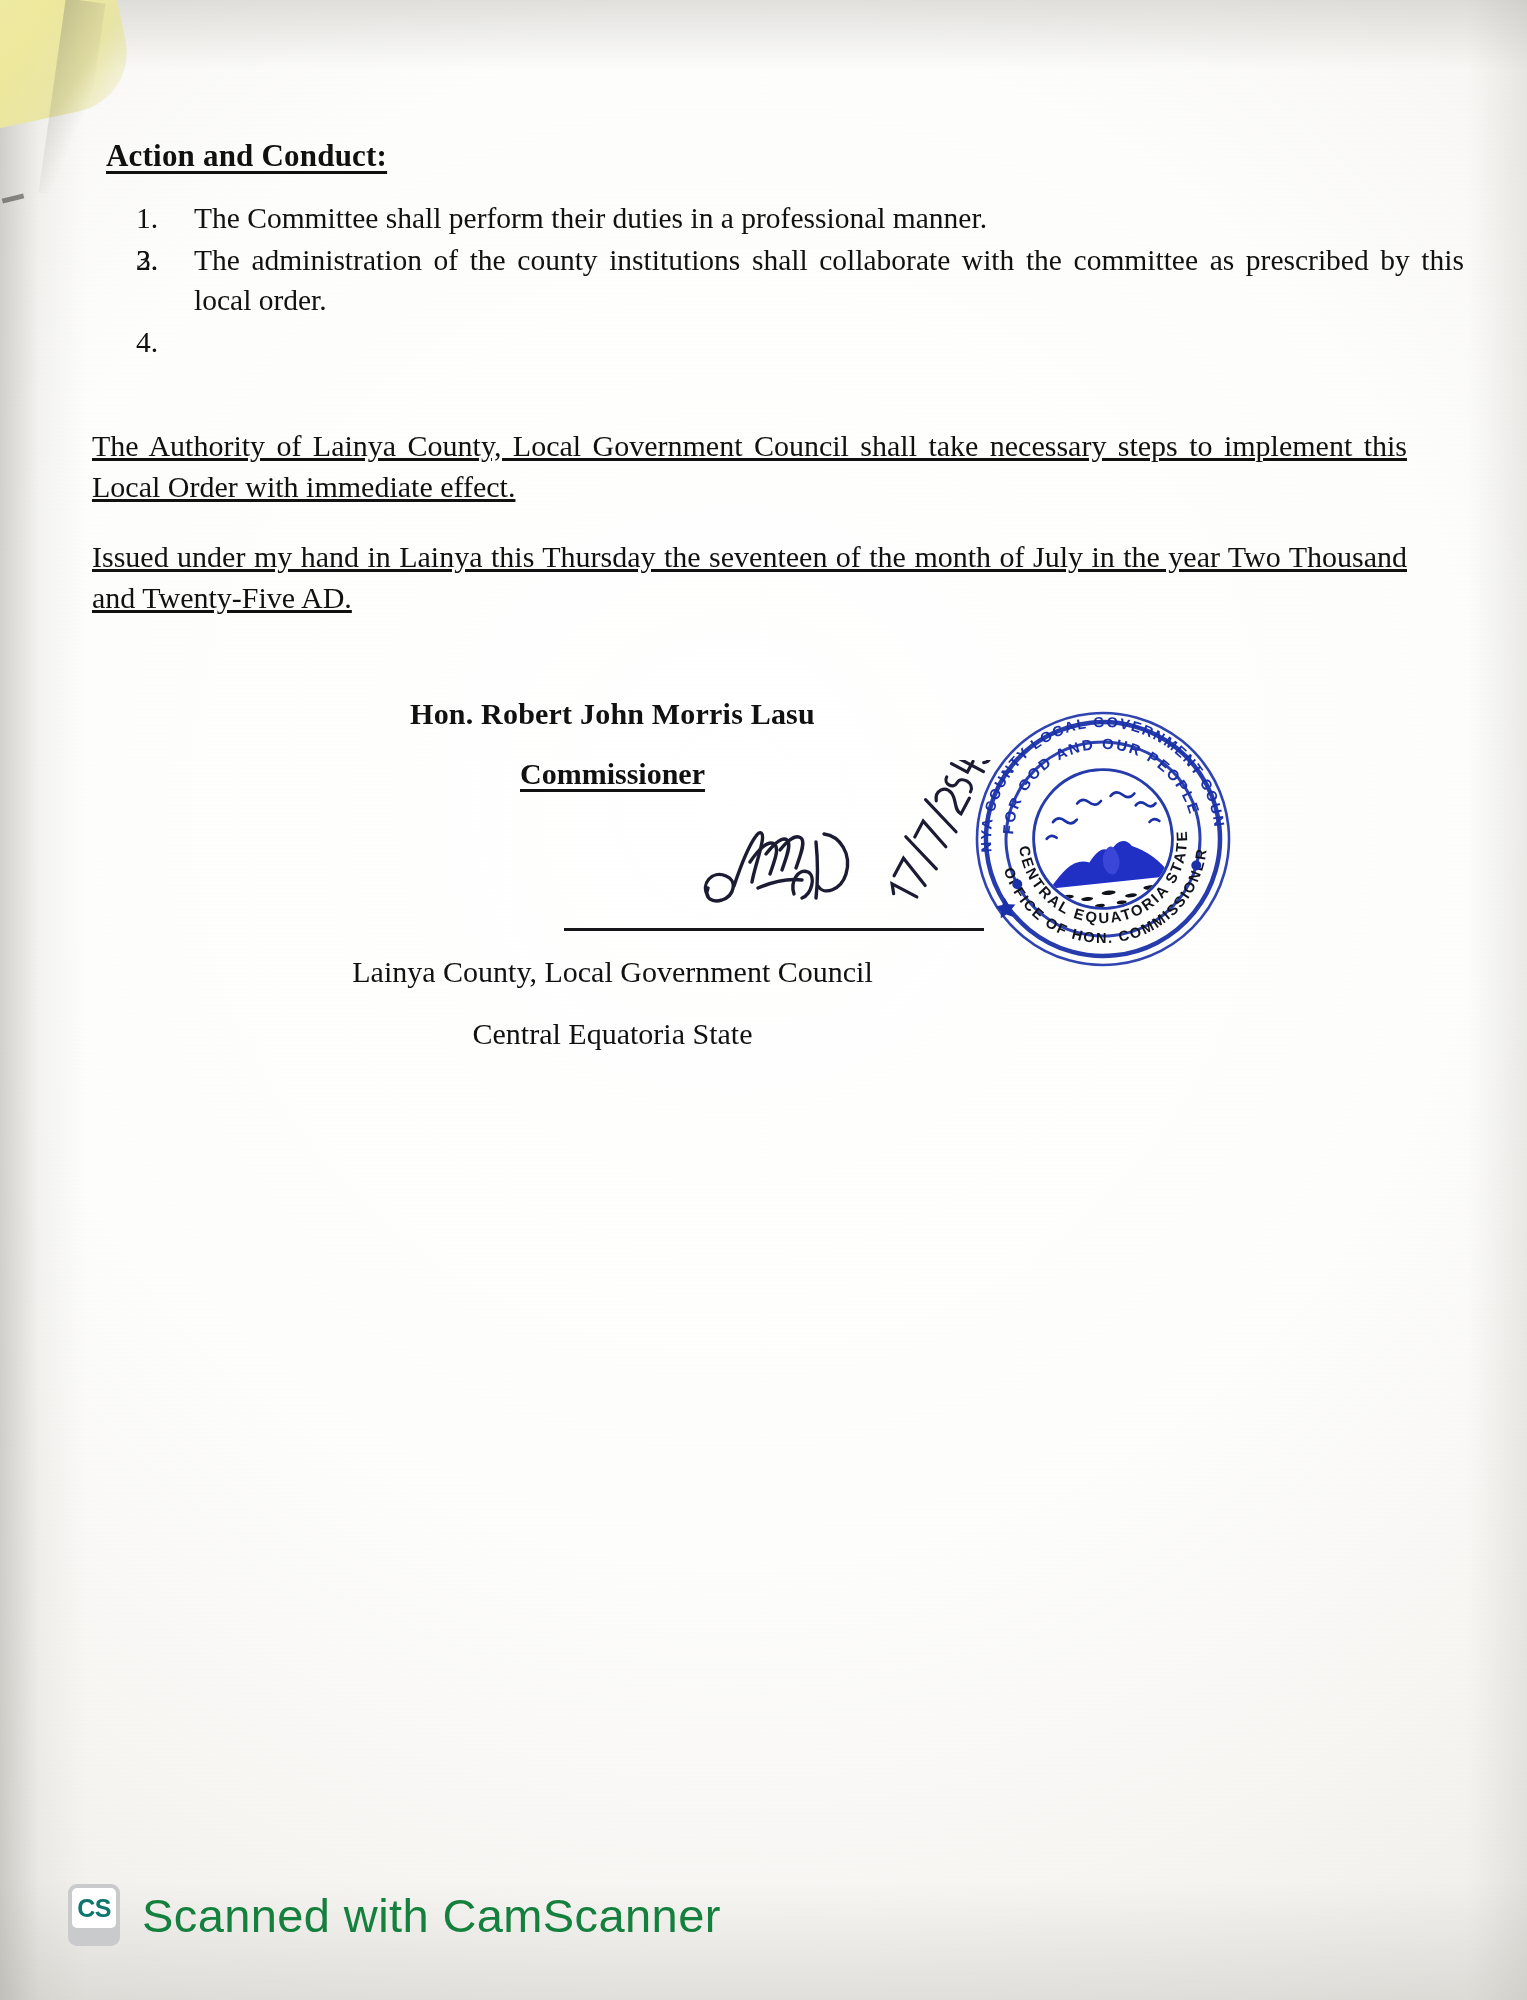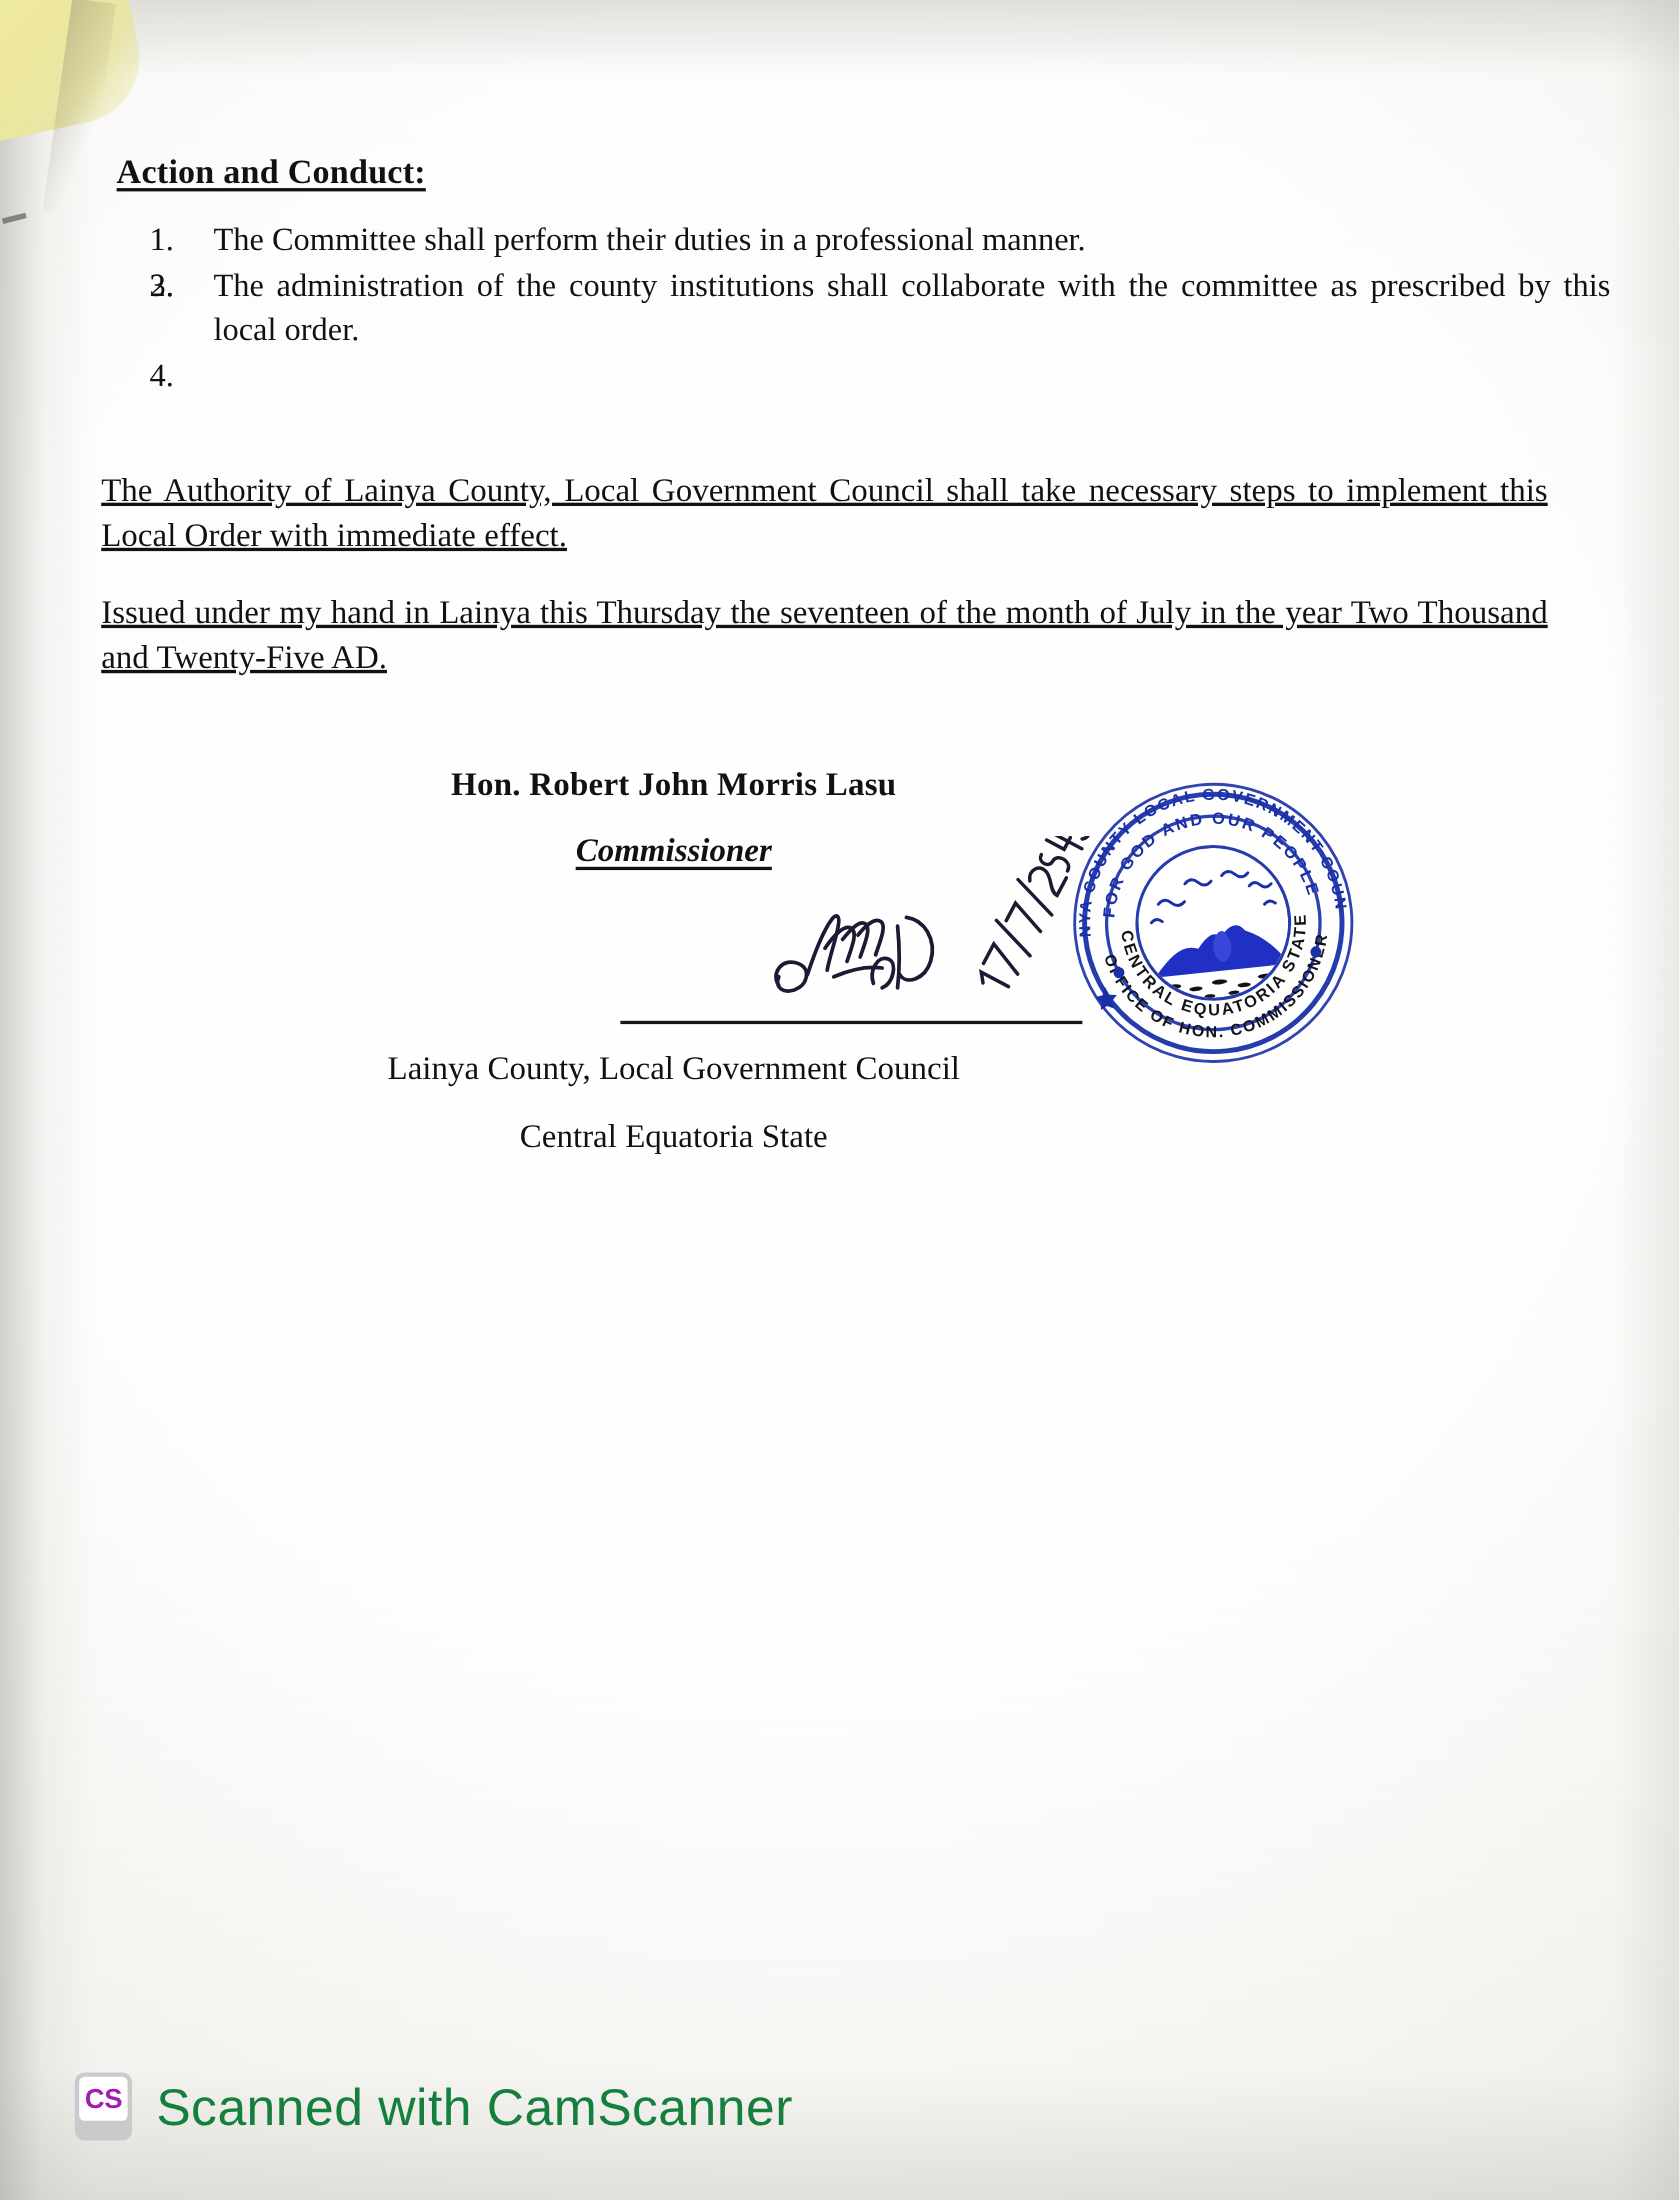--- a/index.html
+++ b/index.html
@@ -160,21 +160,20 @@
     width: 1527px;
     text-align: center;
     font-size: 30px;
     font-weight: bold;
     transform: translateX(-155px);
   }
   .sig-title span {
     text-decoration: underline;
     text-underline-offset: 5px;
     text-decoration-thickness: 3px;
-    font-style: italic;
   }
   .sig-rule {
     position: absolute;
     left: 560px;
     top: 928px;
     width: 420px;
     height: 3px;
     background: #15151a;
   }
   .sig-line1 {
@@ -250,21 +249,21 @@
     border-radius: 5px;
     position: absolute;
     top: 4px;
     left: 4px;
     display: flex;
     align-items: center;
     justify-content: center;
     font-family: "Liberation Sans", sans-serif;
     font-weight: bold;
     font-size: 25px;
-    color: #a21caf;
+    color: #0f766e;
     letter-spacing: -0.5px;
   }
   .cs-text {
     font-family: "Liberation Sans", "DejaVu Sans", sans-serif;
     font-size: 47px;
     color: #15803d;
     letter-spacing: 0.4px;
   }
 
   

